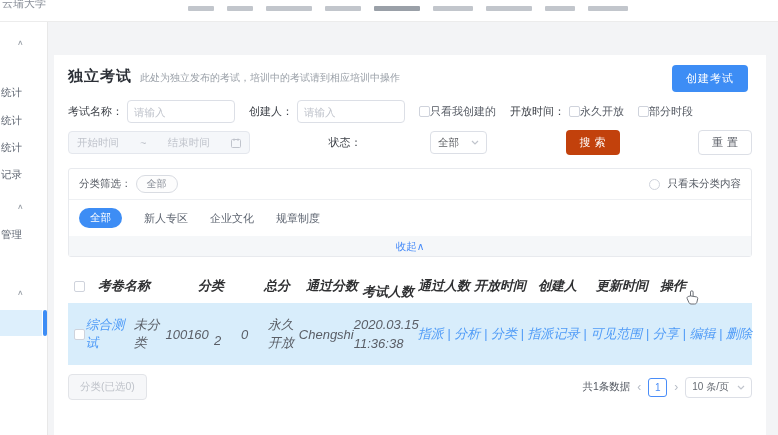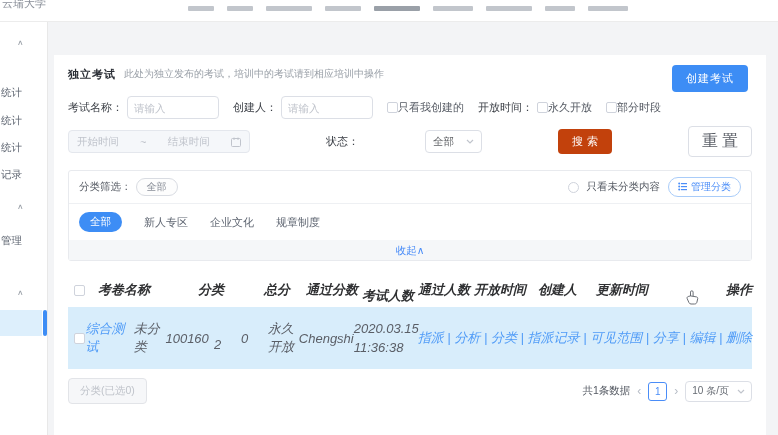--- a/index.html
+++ b/index.html
@@ -17,41 +17,41 @@
   .sidebar { position:absolute; left:0; top:22px; width:48px; height:413px; background:#fff; border-right:1px solid #e8e8e8; z-index:4; }
   .side-caret { position:absolute; left:17px; font-size:9px; color:#9aa0a8; transform:scaleY(.8); cursor:pointer; }
   .side-item { position:absolute; left:1px; font-size:10.5px; color:#5f6672; white-space:nowrap; cursor:pointer; }
   .side-selected { position:absolute; left:0; top:288px; width:42px; height:26px; background:#ddeffc; }
   .side-thumb { position:absolute; left:43px; top:288px; width:4px; height:26px; background:#3d8df5; border-radius:2px; }
 
   
   .card { position:absolute; left:54px; top:55px; width:712px; height:380px; background:#fff; padding:0 14px; }
 
   .title-row { display:flex; align-items:flex-end; margin-top:12px; position:relative; }
-  .page-title { font-size:11px; font-weight:bold; color:#2b2f36; letter-spacing:1px; }
+  .page-title { font-size:15px; font-weight:bold; color:#2b2f36; letter-spacing:1px; }
   .page-subtitle { font-size:10px; color:#9aa0a8; margin-left:8px; margin-bottom:1px; }
   .create-btn { position:absolute; right:4px; top:-2px; background:#3d8df5; color:#fff; font-size:11px; padding:6px 14px; border:none; border-radius:4px; cursor:pointer; letter-spacing:1px; }
 
   .filter-row { display:flex; align-items:center; font-size:11px; color:#555a63; }
   .filter-row1 { margin-top:14px; }
   .filter-row2 { margin-top:7px;justify-content:space-between; }
   .f-label { margin-right:4px; white-space:nowrap; }
   .f-label.strong { font-weight:normal; color:#3b3f46; }
-  .txt-input { width:92px; height:23px; border:1px solid #dcdfe6; border-radius:4px; font-size:10.5px; padding:0 6px; color:#333; font-family:inherit; }
+  .txt-input { width:108px; height:23px; border:1px solid #dcdfe6; border-radius:4px; font-size:10.5px; padding:0 6px; color:#333; font-family:inherit; }
   .txt-input::placeholder { color:#c0c4cc; }
   .gap-m { margin-left:14px; }
   .cb { width:11px; height:11px; border:1px solid #cfd3dc; border-radius:2px; background:#fff; display:inline-block; flex:none; cursor:pointer; }
   .radio { width:11px; height:11px; border:1px solid #cfd3dc; border-radius:50%; background:#fff; display:inline-block; flex:none; cursor:pointer; }
   .cb-label { margin-left:0; cursor:pointer; }
 
   .date-range { width:182px; height:23px; background:#f5f7fa; border:1px solid #e4e7ed; border-radius:4px; display:flex; align-items:center; justify-content:space-between; padding:0 8px; color:#c0c4cc; font-size:10.5px; cursor:not-allowed; }
   .select-box { height:23px; border:1px solid #dcdfe6; border-radius:4px; background:#fff; display:flex; align-items:center; padding:0 7px; font-size:10.5px; color:#606266; cursor:pointer; }
   .select-box .chev { margin-left:12px; }
   .btn-search { background:#c2410c; color:#fff; border:none; border-radius:4px; font-size:11px; letter-spacing:4px; padding:5px 10px 5px 14px; cursor:pointer; }
-  .btn-reset { background:#fff; color:#5a5e66; border:1px solid #dcdfe6; border-radius:4px; font-size:16px; letter-spacing:4px; padding:4px 9px 4px 13px; cursor:pointer; }
+  .btn-reset { background:#fff; color:#5a5e66; border:1px solid #dcdfe6; border-radius:4px; font-size:11px; letter-spacing:4px; padding:4px 9px 4px 13px; cursor:pointer; }
 
   
   .cat-box { border:1px solid #e8eaee; border-radius:3px; margin-top:13px; }
   .cat-row1 { display:flex; align-items:center; padding:6px 10px; border-bottom:1px solid #eef0f3; font-size:10.5px; color:#555a63; }
   .tag-pill { border:1px solid #d9dce2; border-radius:999px; padding:1px 10px; color:#8a8f99; background:#fdfdfd; font-size:10px; cursor:pointer; }
   .cat-right { margin-left:auto; display:flex; align-items:center; gap:8px; }
   .manage-btn { display:flex; align-items:center; gap:4px; border:1px solid #a9ccf9; color:#4a8df8; border-radius:999px; padding:2px 9px; font-size:10px; background:#fff; cursor:pointer; }
   .cat-row2 { display:flex; align-items:center; gap:22px; padding:8px 10px; font-size:11px; color:#5f6672; }
   .cat-tab { cursor:pointer; }
   .cat-tab.active { background:#3d8df5; color:#fff; border-radius:999px; padding:3px 11px; font-size:10.5px; }
@@ -65,21 +65,21 @@
   .col-cb  { width:30px; display:flex; justify-content:flex-start; padding-left:6px; }
   .col-name{ width:100px; }
   .col-cat { width:66px; }
   .col-total{ width:42px; }
   .col-ps  { width:56px; }
   .col-ec  { width:56px;margin-top:12px; }
   .col-pc  { width:56px; }
   .col-ot  { width:64px; }
   .col-cr  { width:58px; }
   .col-up  { width:64px; line-height:1.5; }
-  .col-ops { flex:1; line-height:1.45; padding:5px 0;text-align:right; }
+  .col-ops { flex:1; line-height:1.45; padding:5px 0; }
   .row-link { color:#4f9bf7; cursor:pointer; }
   .op-link { color:#4f9bf7; cursor:pointer; white-space:nowrap; }
   .op-link:not(:last-child)::after { content:" | "; color:#4f9bf7; }
 
   
   .foot { display:flex; margin-top:9px; }
   .batch-btn { background:#f6f7f9; border:1px solid #e2e4e8; color:#bfc3ca; font-size:10.5px; border-radius:4px; padding:5px 11px; cursor:not-allowed; }
   .pager { margin-left:auto; display:flex; align-items:center; gap:7px; font-size:10.5px; color:#555a63; }
   .pg-arrow { color:#b6bcc6; font-size:12px; cursor:pointer; }
   .pg-num { width:19px; height:19px; border:1px solid #4a8df8; color:#4a8df8; border-radius:3px; display:flex; align-items:center; justify-content:center; font-size:10px; background:#fff; cursor:pointer; }
@@ -108,21 +108,21 @@
   </div>
 </div>
 
 <div class="sidebar">
   <span class="side-caret" style="top:16px">∧</span>
   <span class="side-item" style="top:64px">统计</span>
   <span class="side-item" style="top:92px">统计</span>
   <span class="side-item" style="top:119px">统计</span>
   <span class="side-item" style="top:146px">记录</span>
   <span class="side-caret" style="top:180px">∧</span>
-  <span class="side-item" style="top:212px">管理</span>
+  <span class="side-item" style="top:206px">管理</span>
   <span class="side-caret" style="top:266px">∧</span>
   <div class="side-selected"></div>
   <div class="side-thumb"></div>
 </div>
 
 <div class="card">
 
   <div class="title-row">
     <span class="page-title">独立考试</span>
     <span class="page-subtitle">此处为独立发布的考试，培训中的考试请到相应培训中操作</span>
@@ -169,33 +169,20 @@
     <button class="btn-reset gap-m">重置</button>
   </div>
 
   <div class="cat-box">
     <div class="cat-row1">
       <span>分类筛选：</span>
       <span class="tag-pill" style="margin-left:4px">全部</span>
       <div class="cat-right">
         <span class="radio"></span>
         <span>只看未分类内容</span>
-        <button class="manage-btn">
-          <span>
-            <svg width="9" height="9" viewBox="0 0 9 9">
-                <circle cx="1.2" cy="1.5" r="1" fill="#4a8df8"></circle>
-                <rect x="3" y="1" width="6" height="1.2" fill="#4a8df8"></rect>
-                <circle cx="1.2" cy="4.5" r="1" fill="#4a8df8"></circle>
-                <rect x="3" y="4" width="6" height="1.2" fill="#4a8df8"></rect>
-                <circle cx="1.2" cy="7.5" r="1" fill="#4a8df8"></circle>
-                <rect x="3" y="7" width="6" height="1.2" fill="#4a8df8"></rect>
-              </svg>
-          </span>
-          <span>管理分类</span>
-        </button>
       </div>
     </div>
     <div class="cat-row2">
       <span class="cat-tab active">全部</span>
       <span class="cat-tab">新人专区</span>
       <span class="cat-tab">企业文化</span>
       <span class="cat-tab">规章制度</span>
     </div>
     <div class="cat-collapse">收起∧</div>
   </div>

